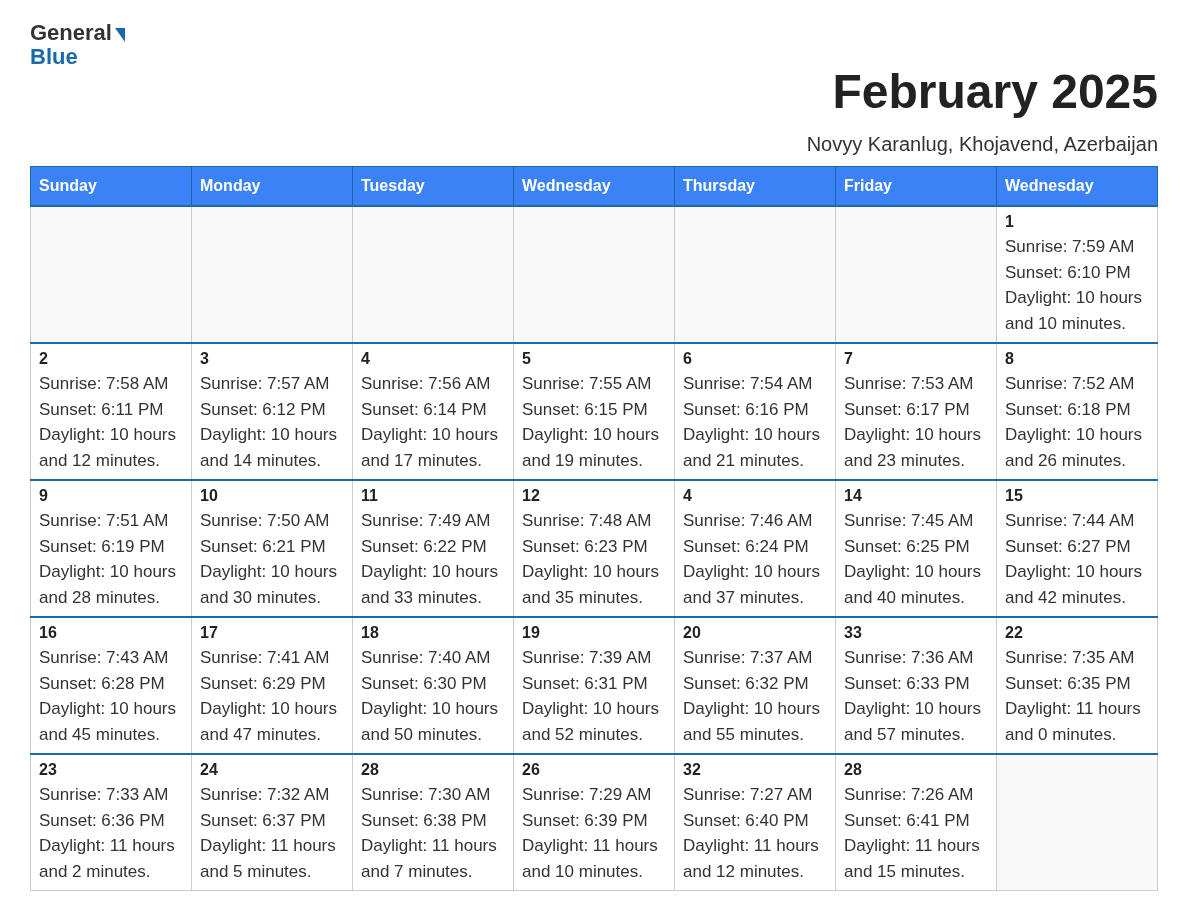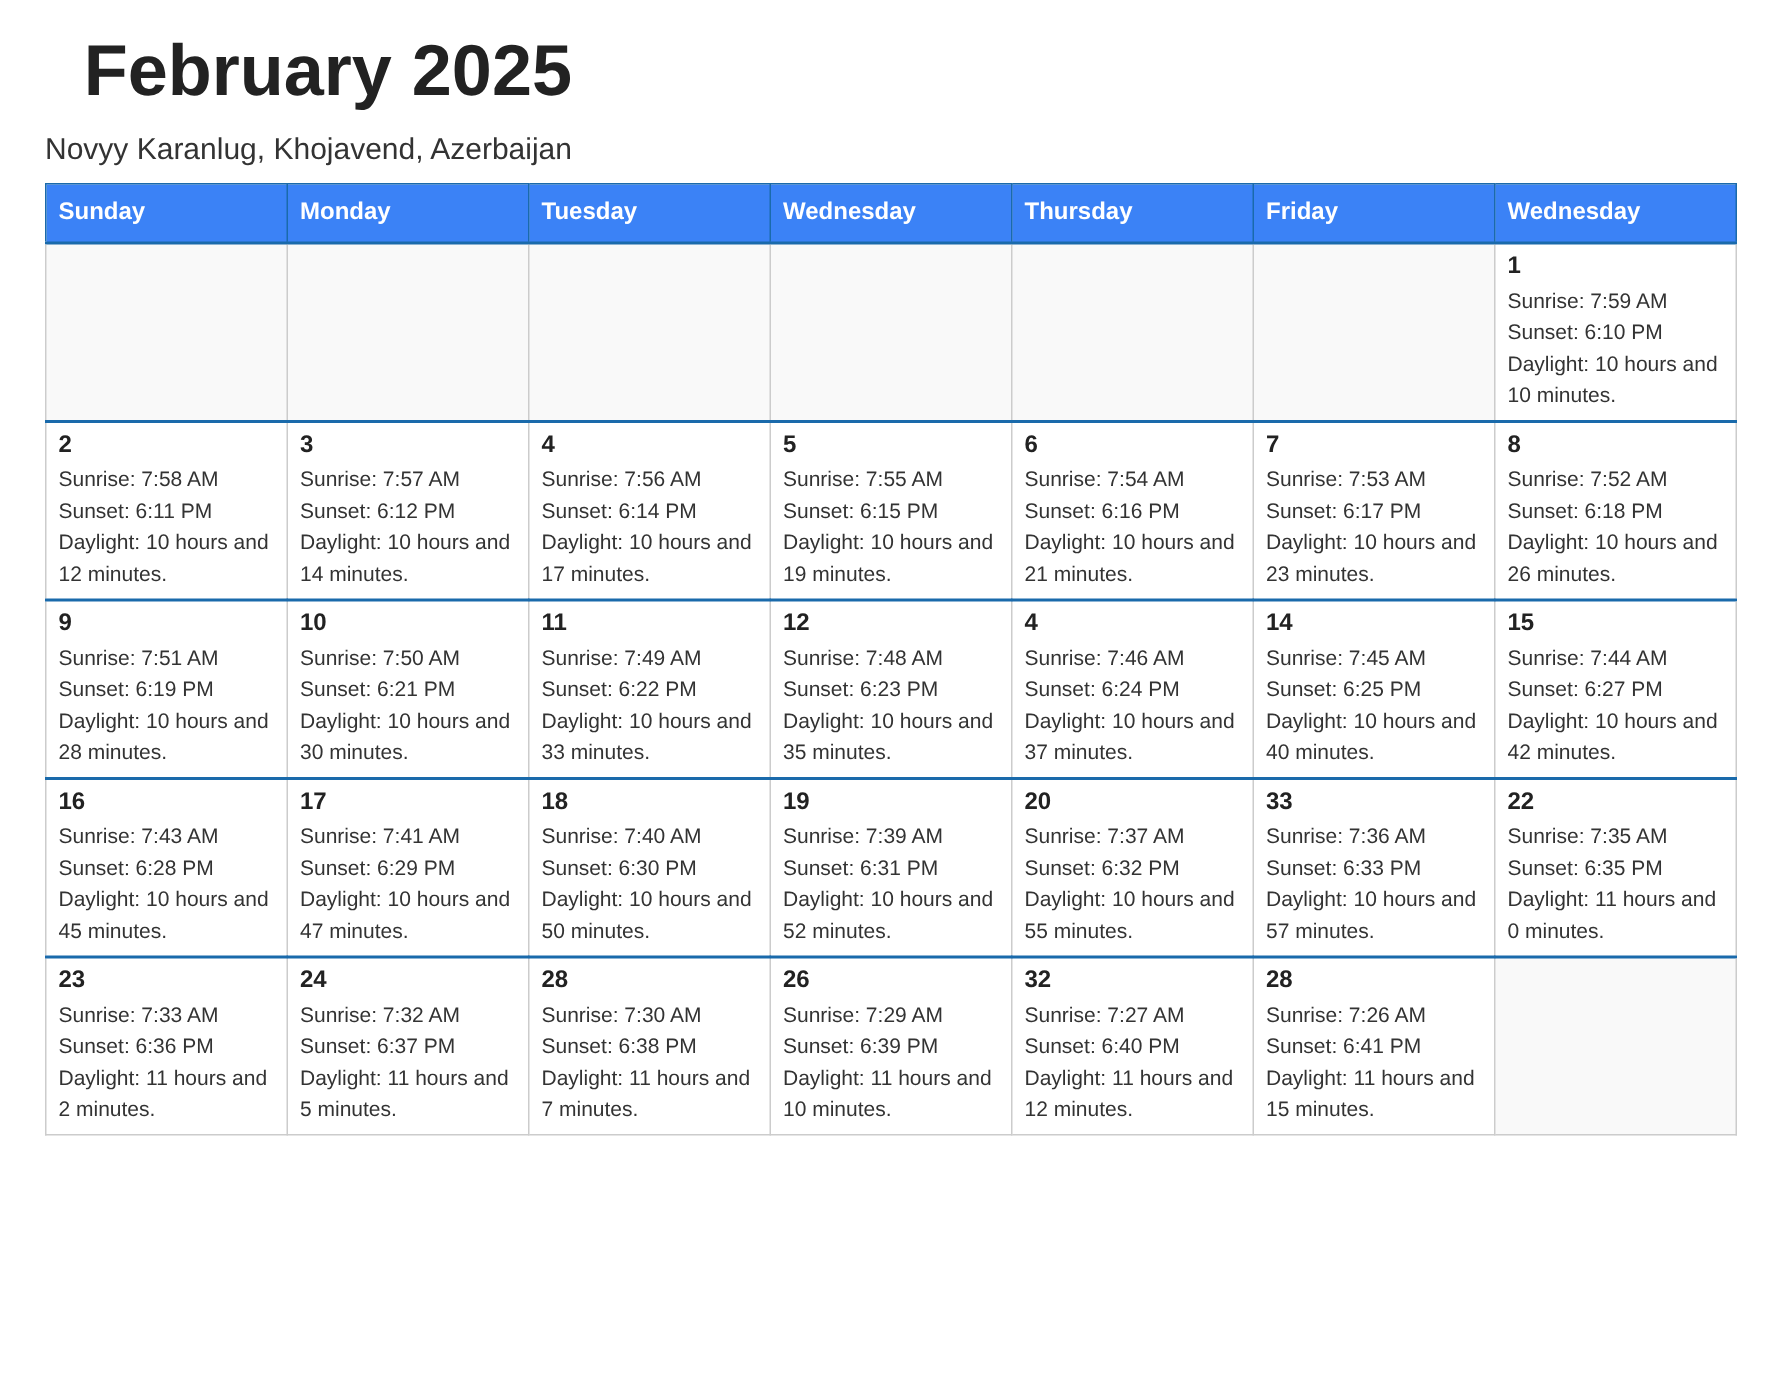--- a/index.html
+++ b/index.html
@@ -45,20 +45,21 @@
       color: #1a6aab;
       margin-top: -2px;
     }
     .title-area {
       text-align: right;
     }
     .month-title {
       font-size: 48px;
       font-weight: bold;
       color: #222;
+      margin-top: 44px;
     }
     .location {
       font-size: 20px;
       color: #333;
       margin-top: 14px;
     }
     .calendar {
       width: 100%;
       border-collapse: collapse;
       margin-top: 8px;
@@ -82,35 +83,42 @@
       color: #333;
     }
     .calendar tbody tr td .day-number {
       font-size: 16px;
       font-weight: bold;
       color: #222;
       display: block;
       margin-bottom: 3px;
     }
     .calendar tbody tr td .day-info {
-      font-size: 14px;
+      font-size: 17px;
       color: #333;
       line-height: 1.5;
     }
     .calendar tbody tr {
       border-top: 2px solid #1a6aab;
     }
     .empty-cell {
       background: #f9f9f9;
     }
   </style>
 </head>
 <body>
 
 <div class="header">
+  <div class="logo">
+    <div class="logo-general">
+      <span>General</span>
+      <span class="logo-arrow"></span>
+    </div>
+    <div class="logo-blue">Blue</div>
+  </div>
   <div class="title-area">
     <div class="month-title">February 2025</div>
     <div class="location">Novyy Karanlug, Khojavend, Azerbaijan</div>
   </div>
 </div>
 
 <table class="calendar">
   <thead>
     <tr>
     <th>Sunday</th>

